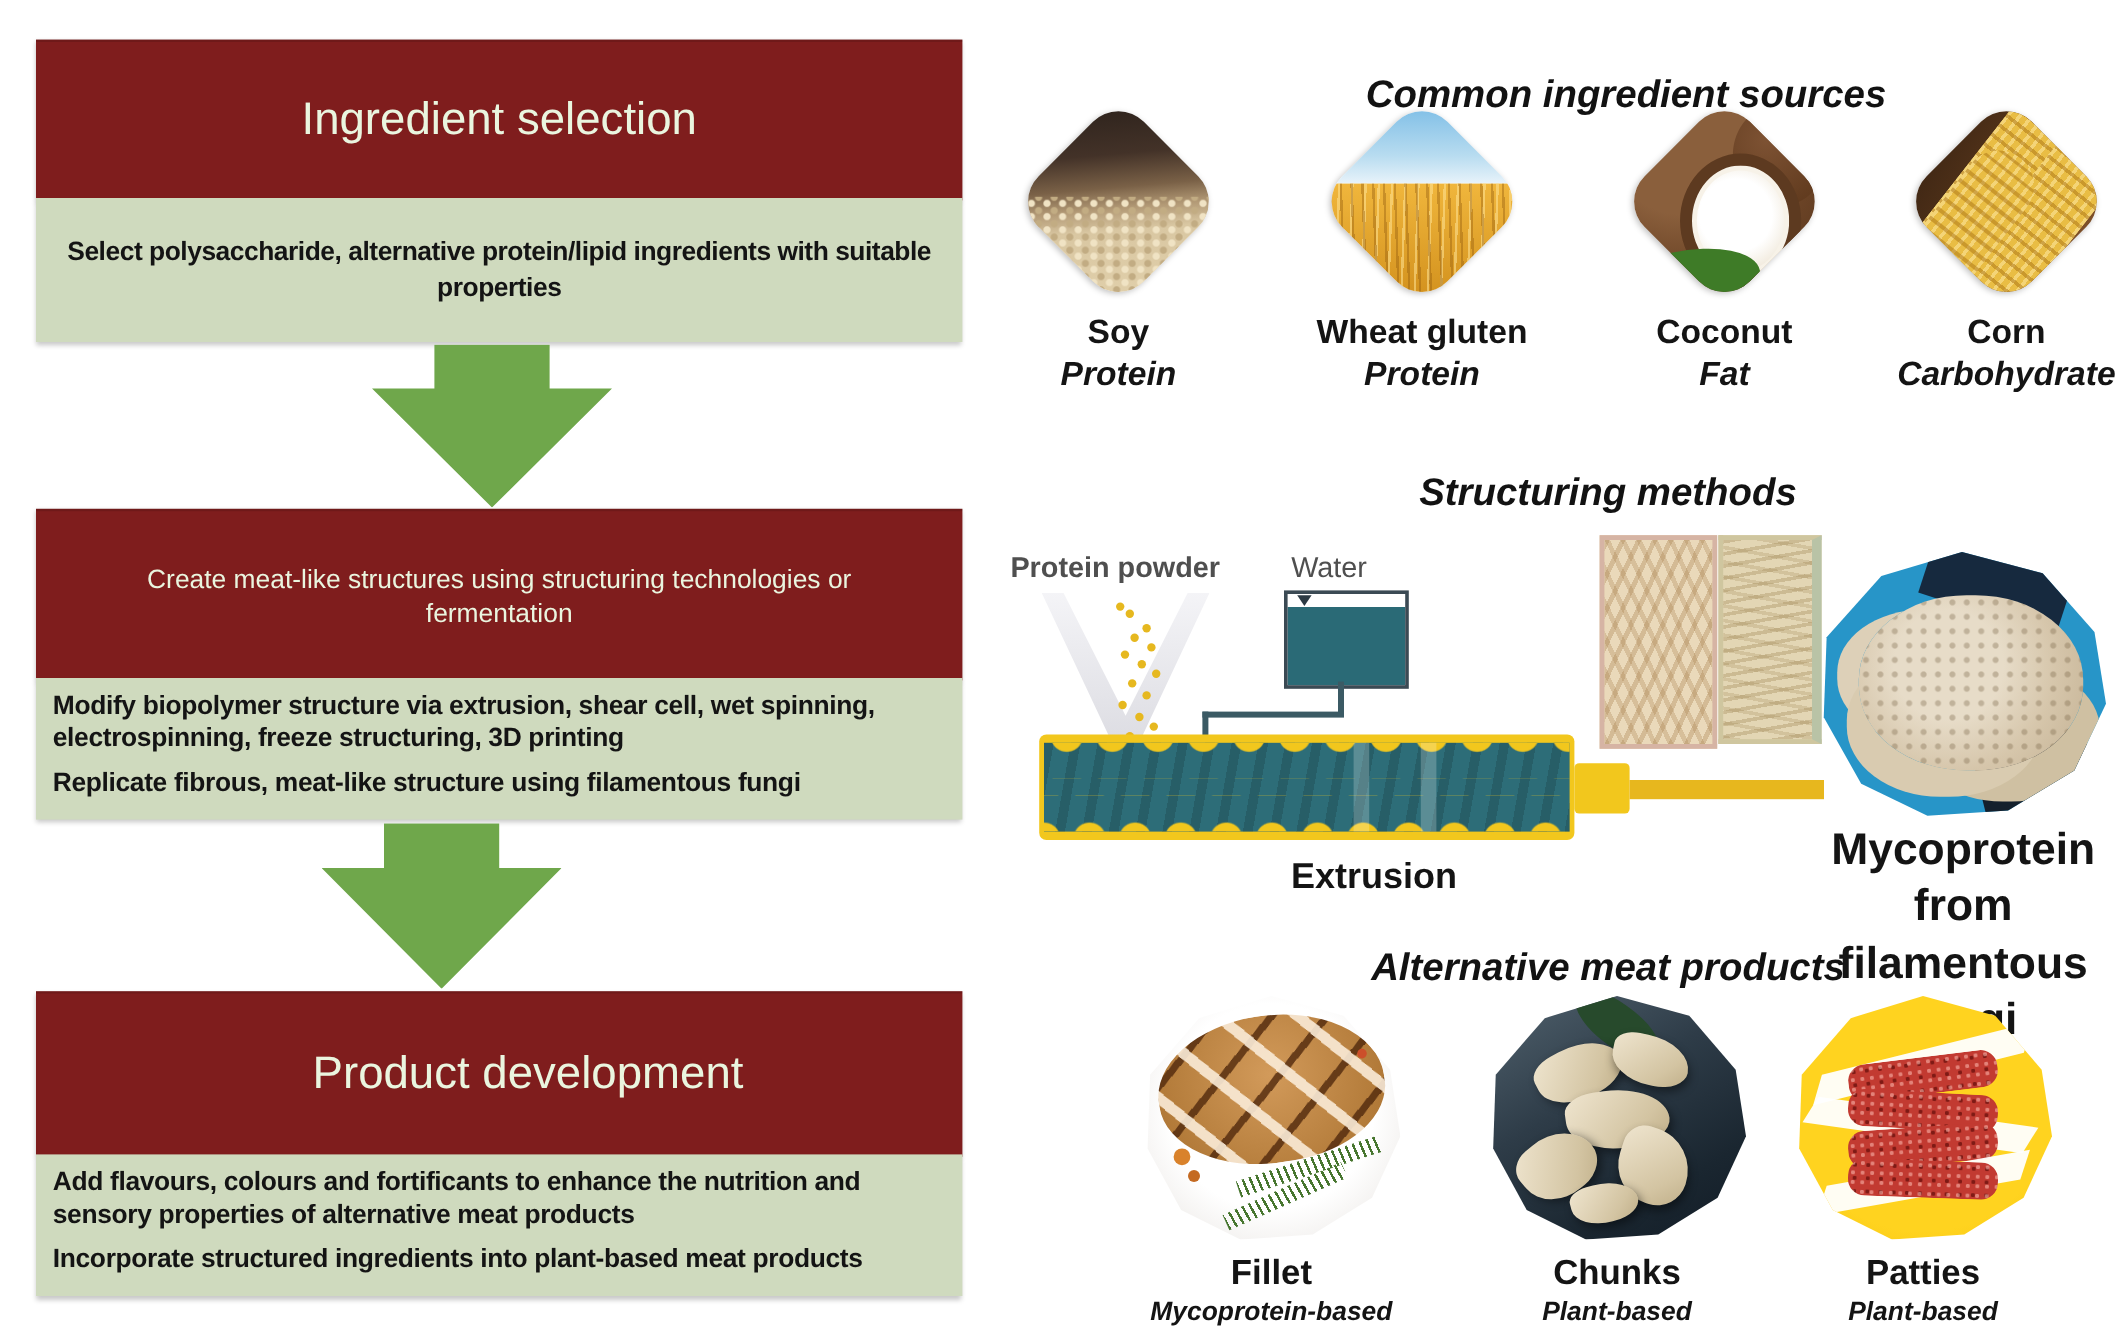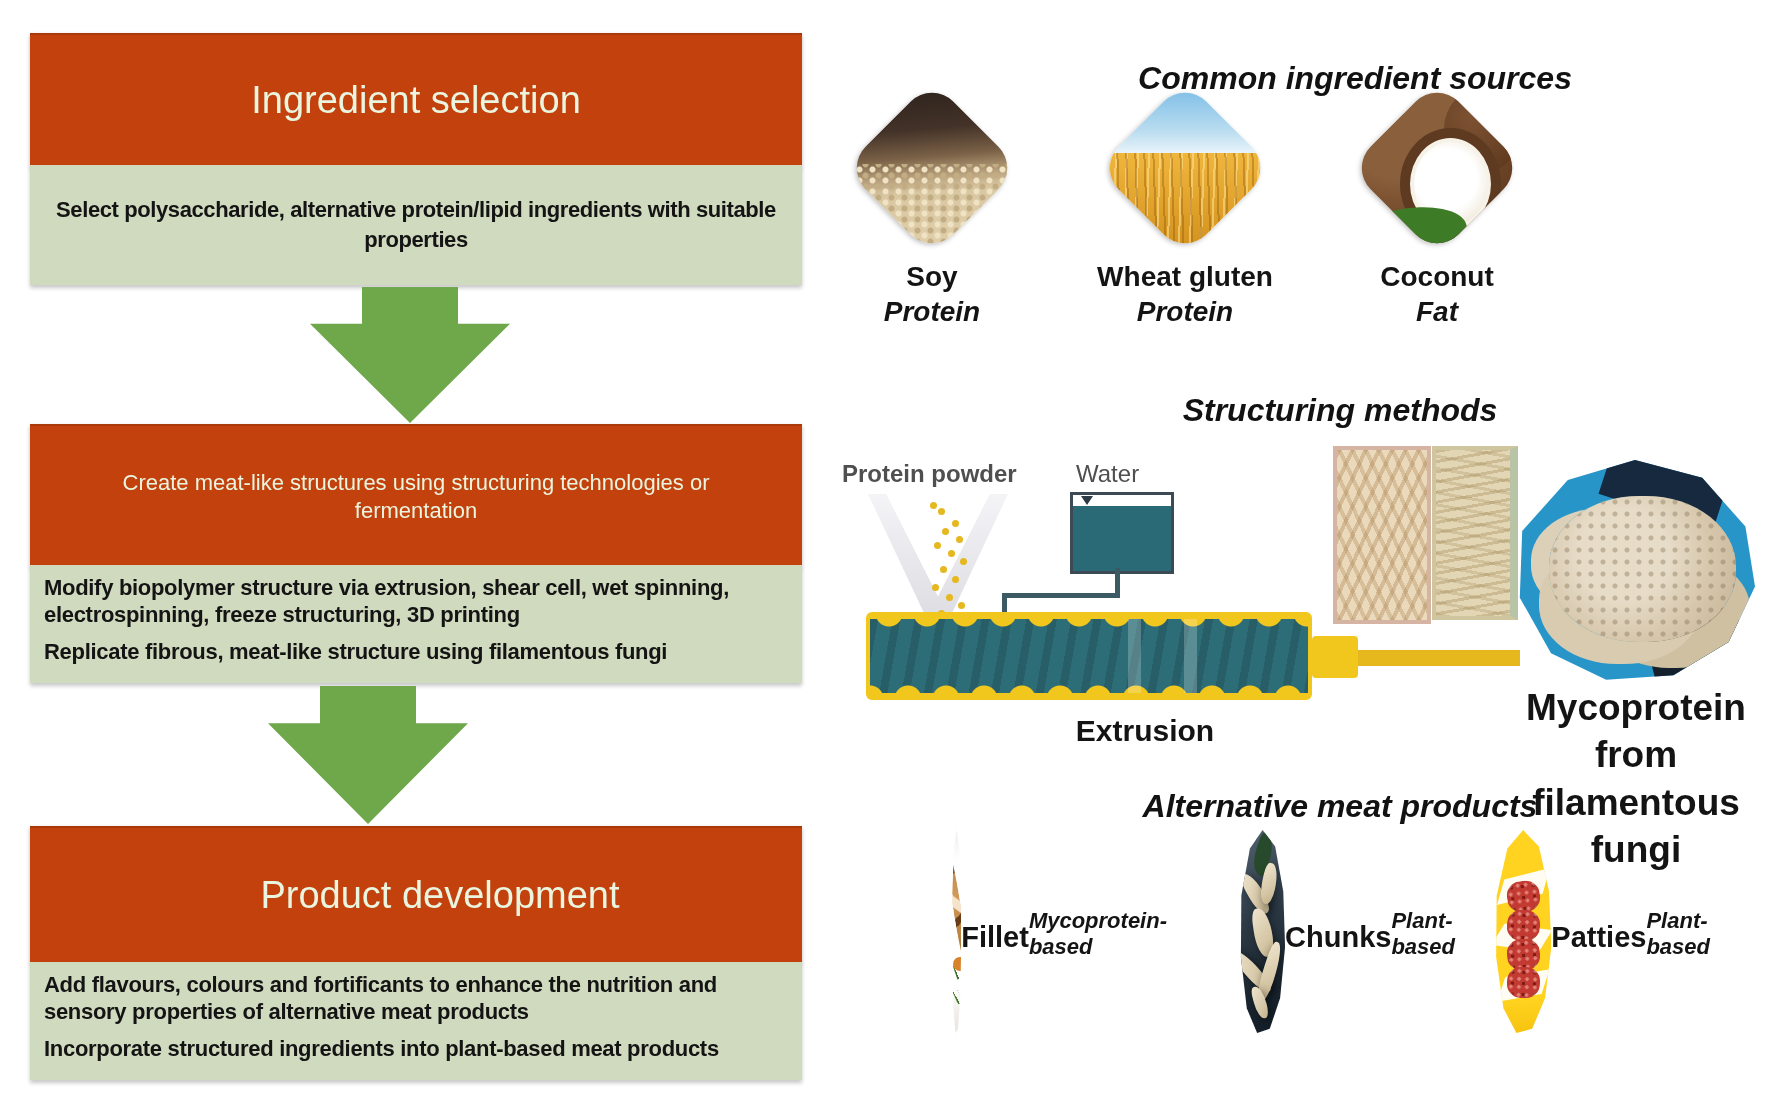--- a/index.html
+++ b/index.html
@@ -1,20 +1,20 @@
 <!DOCTYPE html>
 <html><head>
 <meta charset="utf-8">
 <style>
   html,body{margin:0;padding:0;background:#fff;}
   .canvas{position:relative;width:1772px;height:1118px;background:#ffffff;overflow:hidden;
           font-family:"Liberation Sans",sans-serif;color:#141414;}
 
   
-  .stephdr{position:absolute;left:30px;width:772px;background:#c2410c;display:flex;align-items:center;
+  .stephdr{position:absolute;left:30px;width:772px;background:#7f1d1d;display:flex;align-items:center;
            justify-content:center;box-shadow:0 2px 4px rgba(0,0,0,.28);border-top:2px solid rgba(0,0,0,.12);}
   .stephdr .t{color:#eaf5df;text-align:center;line-height:1.25;}
   .hdr1{top:33px;height:132px;}  .hdr1 .t{font-size:38px;}
   .hdr2{top:424px;height:141px;} .hdr2 .t{font-size:22px;padding:0 30px;}
   .hdr3{top:826px;height:136px;} .hdr3 .t{font-size:38px;margin-left:48px;}
 
   .stepsub{position:absolute;left:30px;width:772px;background:#cfdabe;box-shadow:0 3px 4px rgba(0,0,0,.22);}
   .sub1{top:165px;height:120px;display:flex;align-items:center;justify-content:flex-start;}
   .sub1 p{margin:0;padding:0 26px;font-size:22px;font-weight:bold;text-align:center;line-height:1.35;letter-spacing:-0.4px;}
   .sub2{top:565px;height:118px;} .sub3{top:962px;height:118px;}
@@ -116,21 +116,21 @@
   .mdark2{position:absolute;left:56%;top:70%;width:40%;height:30%;background:#14202c;transform:rotate(-14deg);}
   .fluff{position:absolute;left:14%;top:16%;width:78%;height:66%;border-radius:48%;
      background:radial-gradient(circle at 40% 40%,#e7dcc8 0 32%,#d6c6ab 62%,#c2b092 100%);
      box-shadow:-22px 34px 0 -12px #d9cbb0,30px 42px 0 -16px #cfc0a2,-36px -6px 0 -18px #ddd0b8;}
   .fluff:after{content:"";position:absolute;inset:0;border-radius:48%;
      background-image:radial-gradient(circle,rgba(120,100,70,.35) 2px,transparent 3px);background-size:12px 12px;}
   .lbl-myco{position:absolute;left:1505px;top:684px;width:262px;text-align:center;font-size:37px;
      font-weight:bold;line-height:1.28;}
 
   
-  .prod-item{position:absolute;top:830px;width:215px;display:flex;flex-direction:row;align-items:center;}
+  .prod-item{position:absolute;top:830px;width:215px;display:flex;flex-direction:column;align-items:center;}
   .pblob{width:215px;height:205px;position:relative;overflow:hidden;}
   .pname{margin-top:10px;font-size:29px;font-weight:bold;}
   .ptype{margin-top:2px;font-size:22px;font-weight:bold;font-style:italic;}
 
   .fillet-bg{background:radial-gradient(circle at 50% 45%,#ffffff 0 55%,#f2f0ee 78%,#e6e4e0 100%);}
   .fpatty{position:absolute;left:6%;top:8%;width:88%;height:60%;border-radius:48% 52% 45% 50%;
      transform:rotate(-9deg);
      background-image:repeating-linear-gradient(48deg,rgba(250,235,215,.9) 0 9px,transparent 9px 42px),
                       repeating-linear-gradient(-42deg,rgba(80,40,12,.8) 0 6px,transparent 6px 36px),
                       radial-gradient(circle at 50% 40%,#d29a5a,#a9712f);}
@@ -230,20 +230,33 @@
           <div class="husk"></div>
           <div class="flesh"></div>
           <div class="leafc"></div>
         </div>
       </div>
     </div>
     <div class="iname">Coconut</div>
     <div class="itype">Fat</div>
   </div>
 
+  <div class="ing-item" style="left:1572px;">
+    <div class="ph-holder">
+      <div class="ph">
+        <div class="ph-in corn">
+          <div class="cob cob1"></div>
+          <div class="cob cob2"></div>
+          <div class="cob cob3"></div>
+        </div>
+      </div>
+    </div>
+    <div class="iname">Corn</div>
+    <div class="itype">Carbohydrate</div>
+  </div>
 
   <div class="sectitle st2">Structuring methods</div>
 
   <div class="diaglabel lblpp">Protein powder</div>
   <div class="diaglabel lblw">Water</div>
 
   <div class="funnel"></div>
   <div class="pdots"></div>
 
   <div class="tank">

